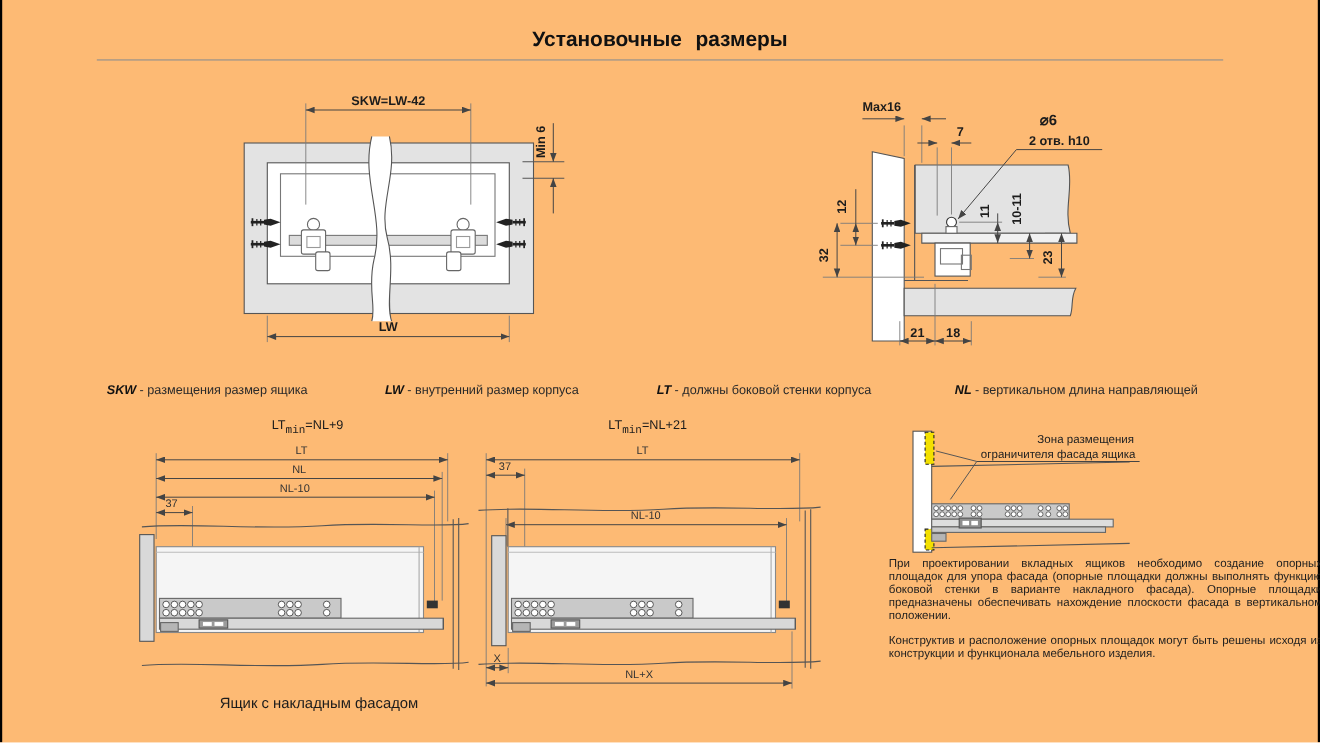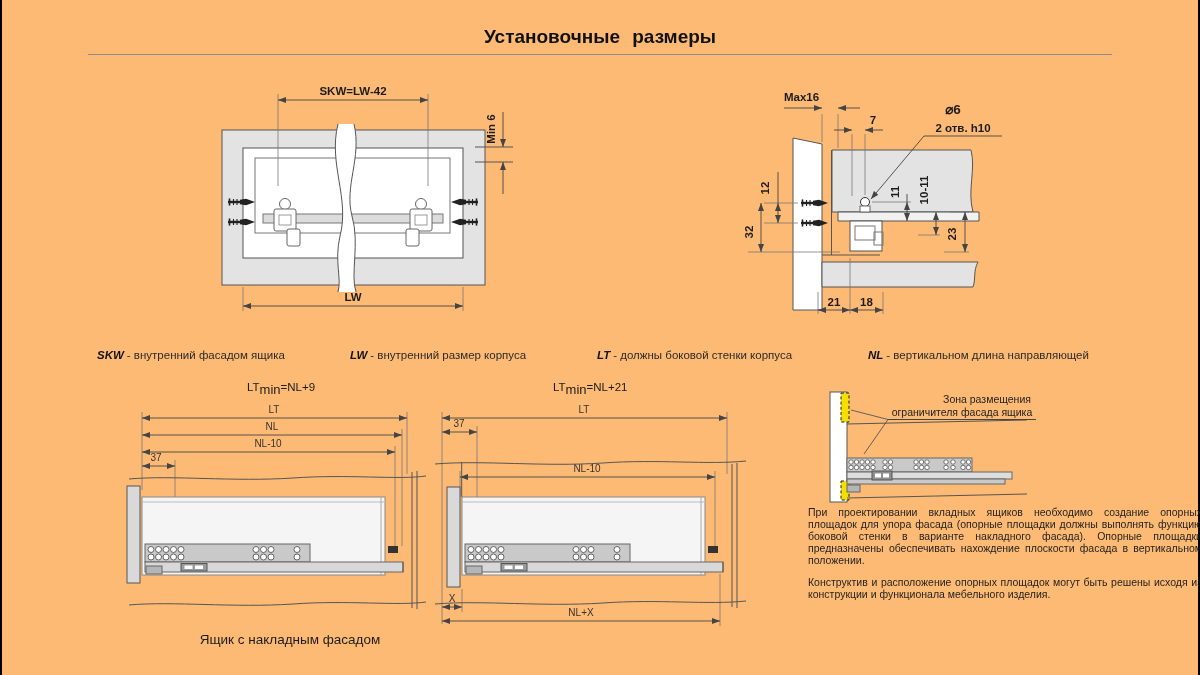--- a/index.html
+++ b/index.html
@@ -12,21 +12,21 @@
   .rule{position:absolute;left:88px;top:54px;width:1024px;height:1px;background:#8d8d8d;}
   svg{position:absolute;overflow:visible;}
   svg text{font-family:"Liberation Sans",sans-serif;fill:#1c1c1c;}
   .dimB{font-size:11.5px;font-weight:700;}
   .dimB2{font-size:13.5px;font-weight:700;}
   .dimS{font-size:10px;font-weight:400;fill:#333;}
   .lbl{font-size:10.5px;fill:#222;}
   .legend-item{position:absolute;top:349px;font-size:11.5px;white-space:nowrap;color:#2a2a2a;}
   .legend-item b{font-weight:700;margin-right:3px;color:#111;font-style:italic;}
   .formula{position:absolute;top:381px;font-size:11.5px;color:#1c1c1c;}
-  .formula sub{font-size:13px;}
+  .formula sub{font-size:10px;font-family:Liberation Mono, monospace;}
   .caption{position:absolute;top:632px;width:320px;text-align:center;font-size:13.5px;color:#1c1c1c;}
   .notes{position:absolute;left:808px;top:506px;width:394px;font-size:10.5px;
          line-height:12px;text-align:justify;color:#1f1f1f;}
   .notes p{margin:0 0 10px 0;}
   .ext{stroke:#7a7a7a;stroke-width:.8;}
   .dln{stroke:#444;stroke-width:.9;fill:none;}
   .out{stroke:#555;stroke-width:1;fill:none;}
 </style>
 </head>
 <body>
@@ -199,21 +199,21 @@
       <line class="ext" x1="110" y1="190" x2="110" y2="246"></line>
       <line class="ext" x1="143" y1="224" x2="143" y2="246"></line>
       <line class="dln" x1="78" y1="242" x2="110" y2="242" marker-start="url(#mBs)" marker-end="url(#mBe)"></line>
       <line class="dln" x1="110" y1="242" x2="143" y2="242" marker-start="url(#mBs)" marker-end="url(#mBe)"></line>
       <text class="dimB" x="94" y="238" text-anchor="middle">21</text>
       <text class="dimB" x="126.5" y="238" text-anchor="middle">18</text>
     </g>
   </svg>
 
   <div class="legend-item" style="left:97px">
-    <b>SKW</b><span>- внутренний фасадом ящика</span>
+    <b>SKW</b><span>- размещения размер ящика</span>
   </div>
   <div class="legend-item" style="left:350px">
     <b>LW</b><span>- внутренний размер корпуса</span>
   </div>
   <div class="legend-item" style="left:597px">
     <b>LT</b><span>- должны боковой стенки корпуса</span>
   </div>
   <div class="legend-item" style="left:868px">
     <b>NL</b><span>- вертикальном длина направляющей</span>
   </div>

